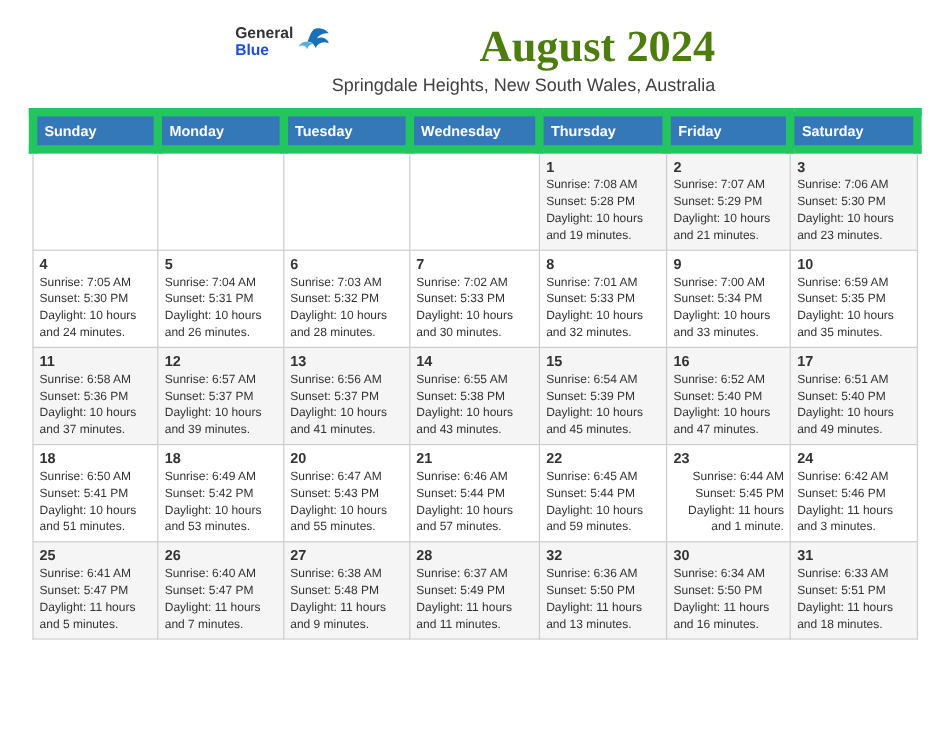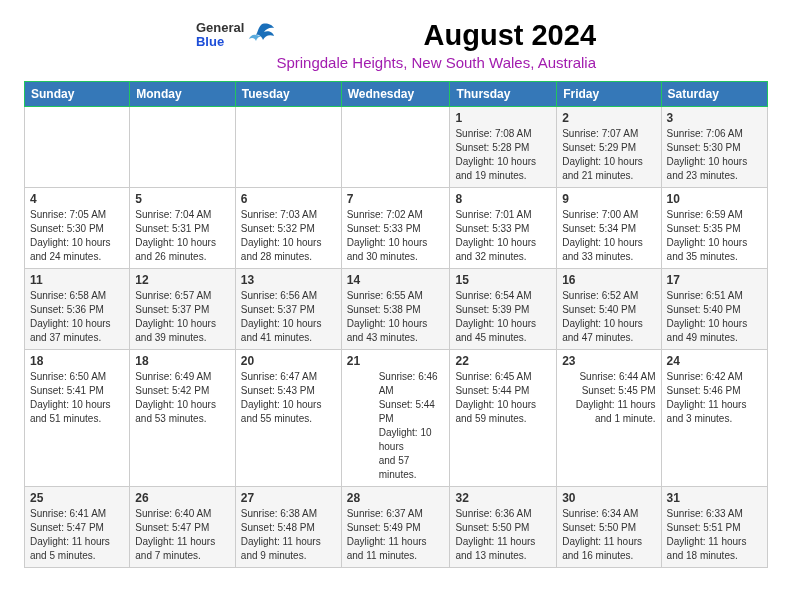--- a/index.html
+++ b/index.html
@@ -32,44 +32,45 @@
     .logo-text .blue { color: #1d4ed8; }
     .logo-bird {
       width: 30px;
       height: 30px;
       margin-left: 2px;
     }
     .title-block {
       text-align: right;
     }
     .main-title {
-      font-size: 29px;
+      font-size: 37px;
       font-weight: bold;
-      color: #000000;
+      color: #4d7c0f;
       line-height: 1.1;
+      font-family: Liberation Serif, serif;
     }
     .subtitle {
       font-size: 15px;
-      color: #a21caf;
+      color: #404040;
       margin-top: 2px;
     }
     .calendar-table {
       width: 100%;
       border-collapse: collapse;
       margin-top: 10px;
       font-size: 10.5px;
     }
     .calendar-table thead tr th {
       background: #3578b8;
       color: #fff;
       text-align: left;
       padding: 5px 6px;
       font-size: 12px;
       font-weight: bold;
-      border: 1px solid #22c55e;
+      border: 7px solid #22c55e;
     }
     .calendar-table tbody tr td {
       vertical-align: top;
       border: 1px solid #ccc;
       padding: 4px 5px;
       min-height: 80px;
       width: 113px;
     }
     .calendar-table tbody tr:nth-child(odd) td {
       background: #f5f5f5;
@@ -273,21 +274,21 @@
           </td>
           <td>
             <span class="day-number">20</span>
             <div class="day-info" style="white-space: pre-line;">Sunrise: 6:47 AM
 Sunset: 5:43 PM
 Daylight: 10 hours
 and 55 minutes.</div>
           </td>
           <td>
             <span class="day-number">21</span>
-            <div class="day-info" style="white-space: pre-line; margin-left: 32px;">Sunrise: 6:46 AM
+            <div class="day-info" style="white-space: pre-line;">Sunrise: 6:46 AM
 Sunset: 5:44 PM
 Daylight: 10 hours
 and 57 minutes.</div>
           </td>
           <td>
             <span class="day-number">22</span>
             <div class="day-info" style="white-space: pre-line;">Sunrise: 6:45 AM
 Sunset: 5:44 PM
 Daylight: 10 hours
 and 59 minutes.</div>

